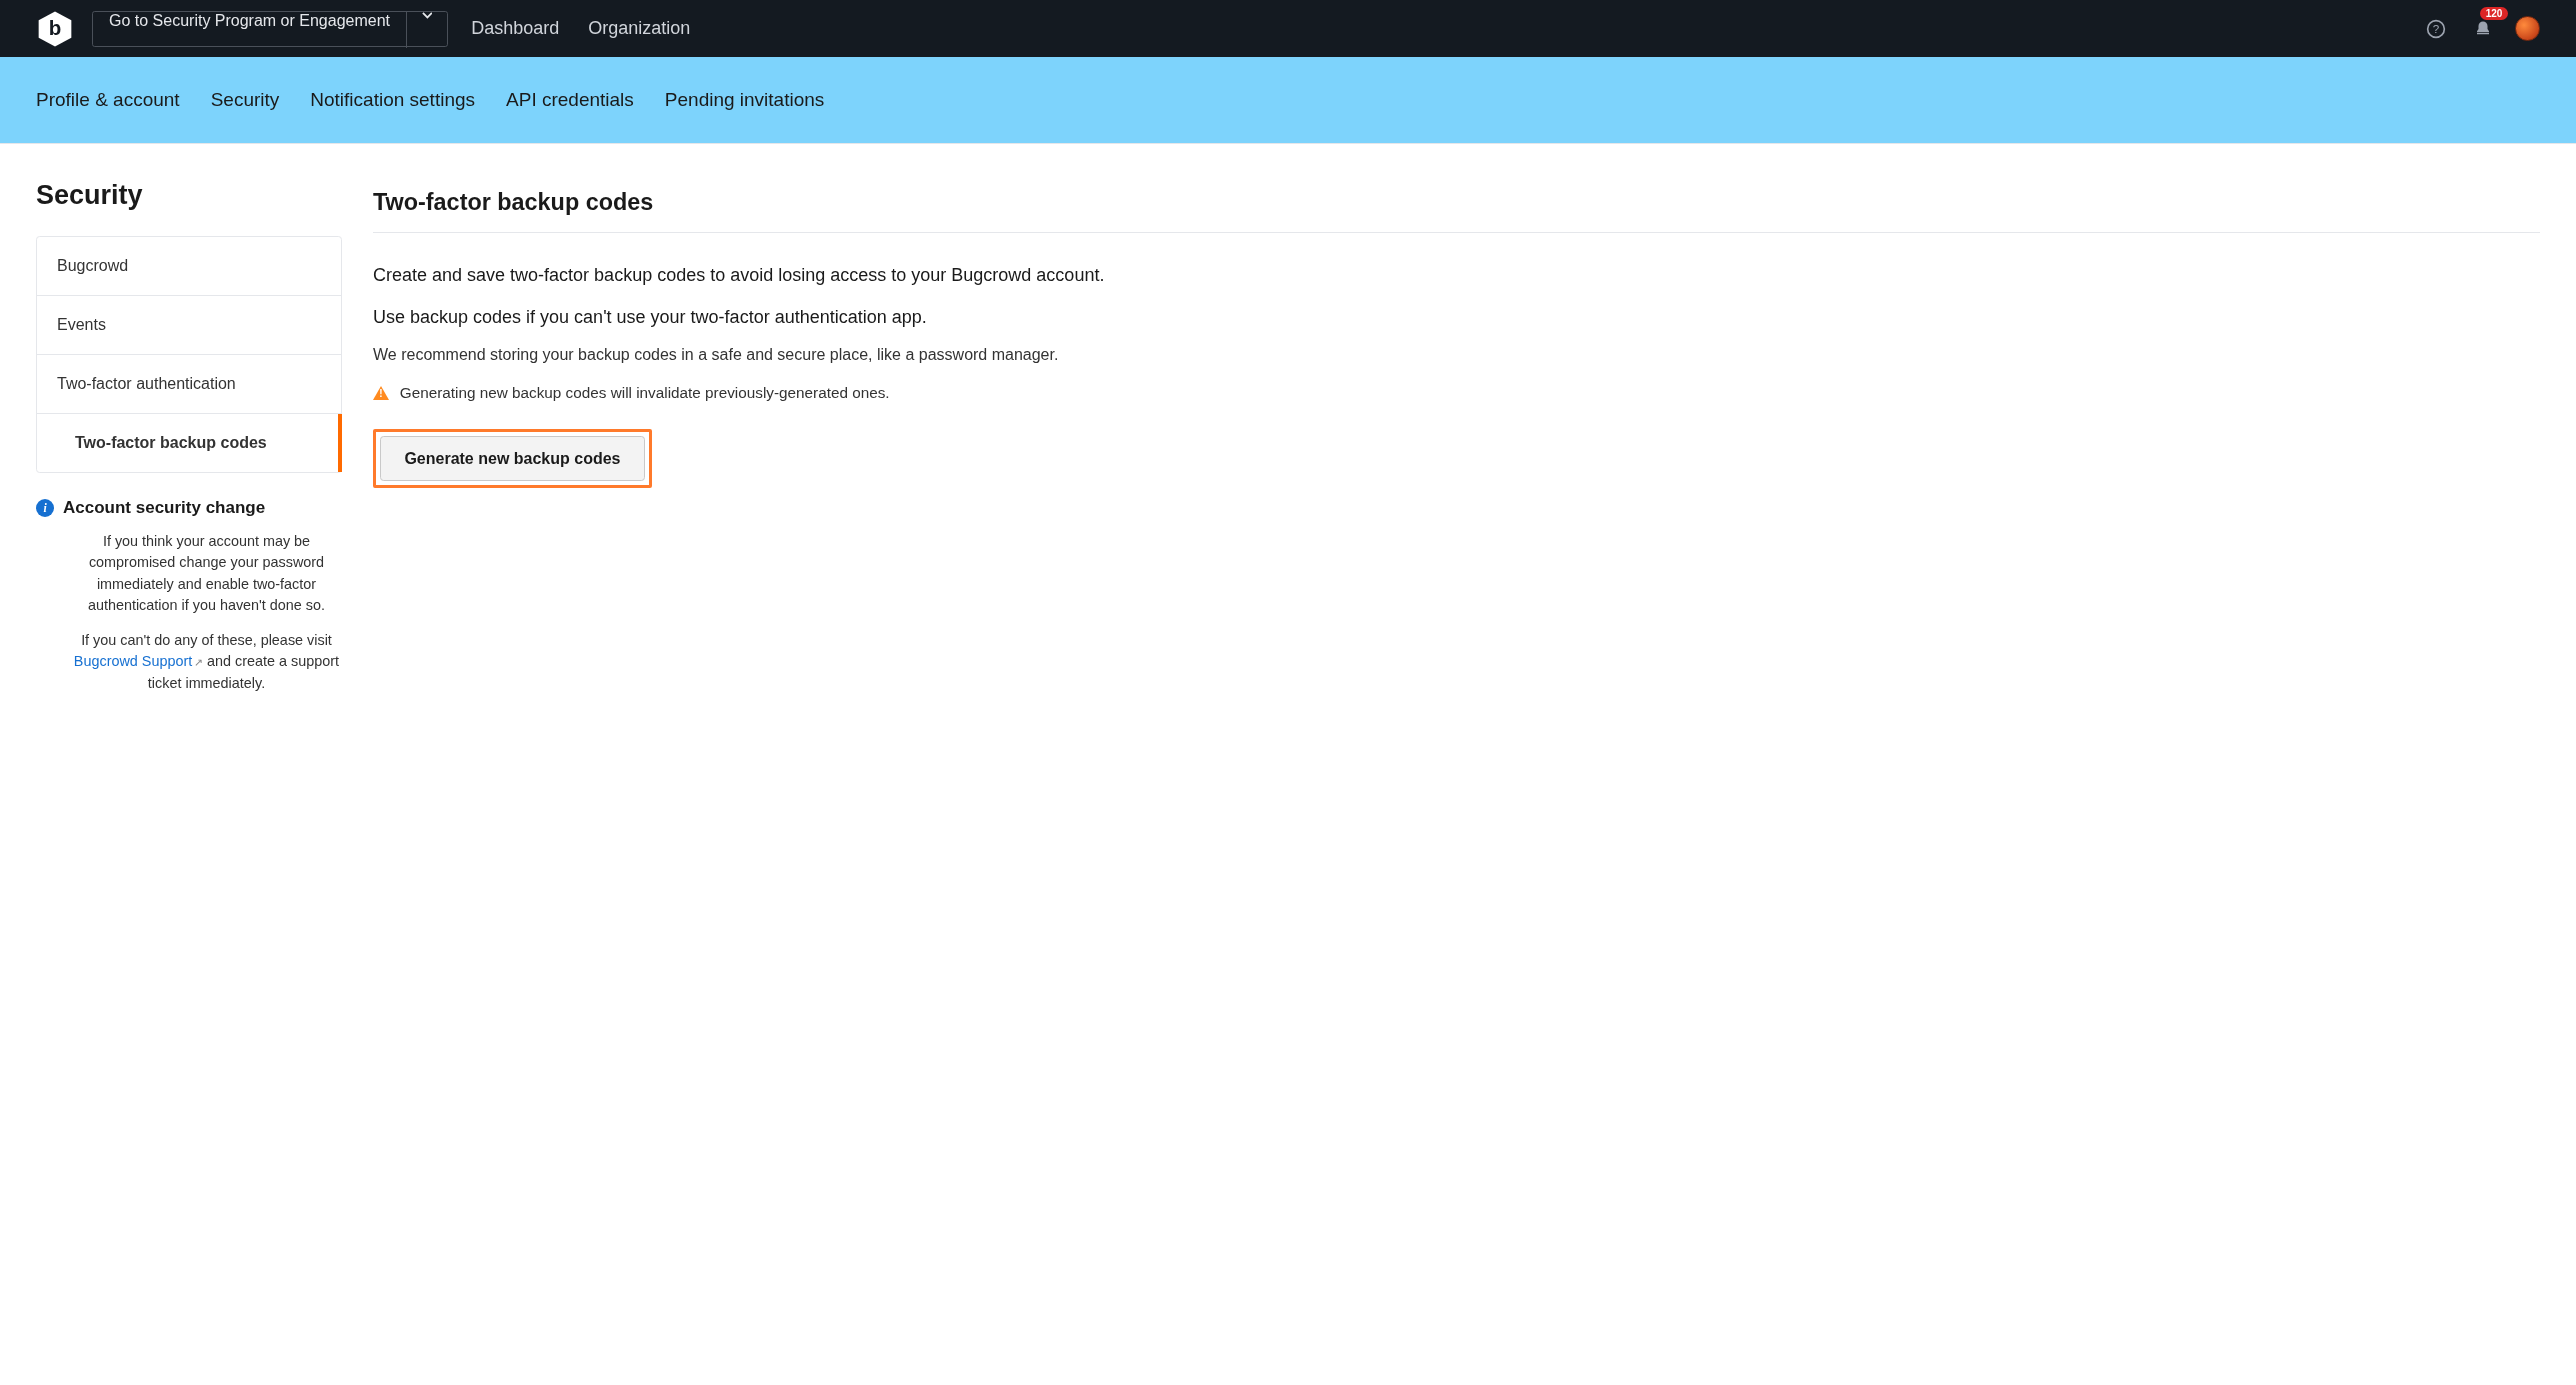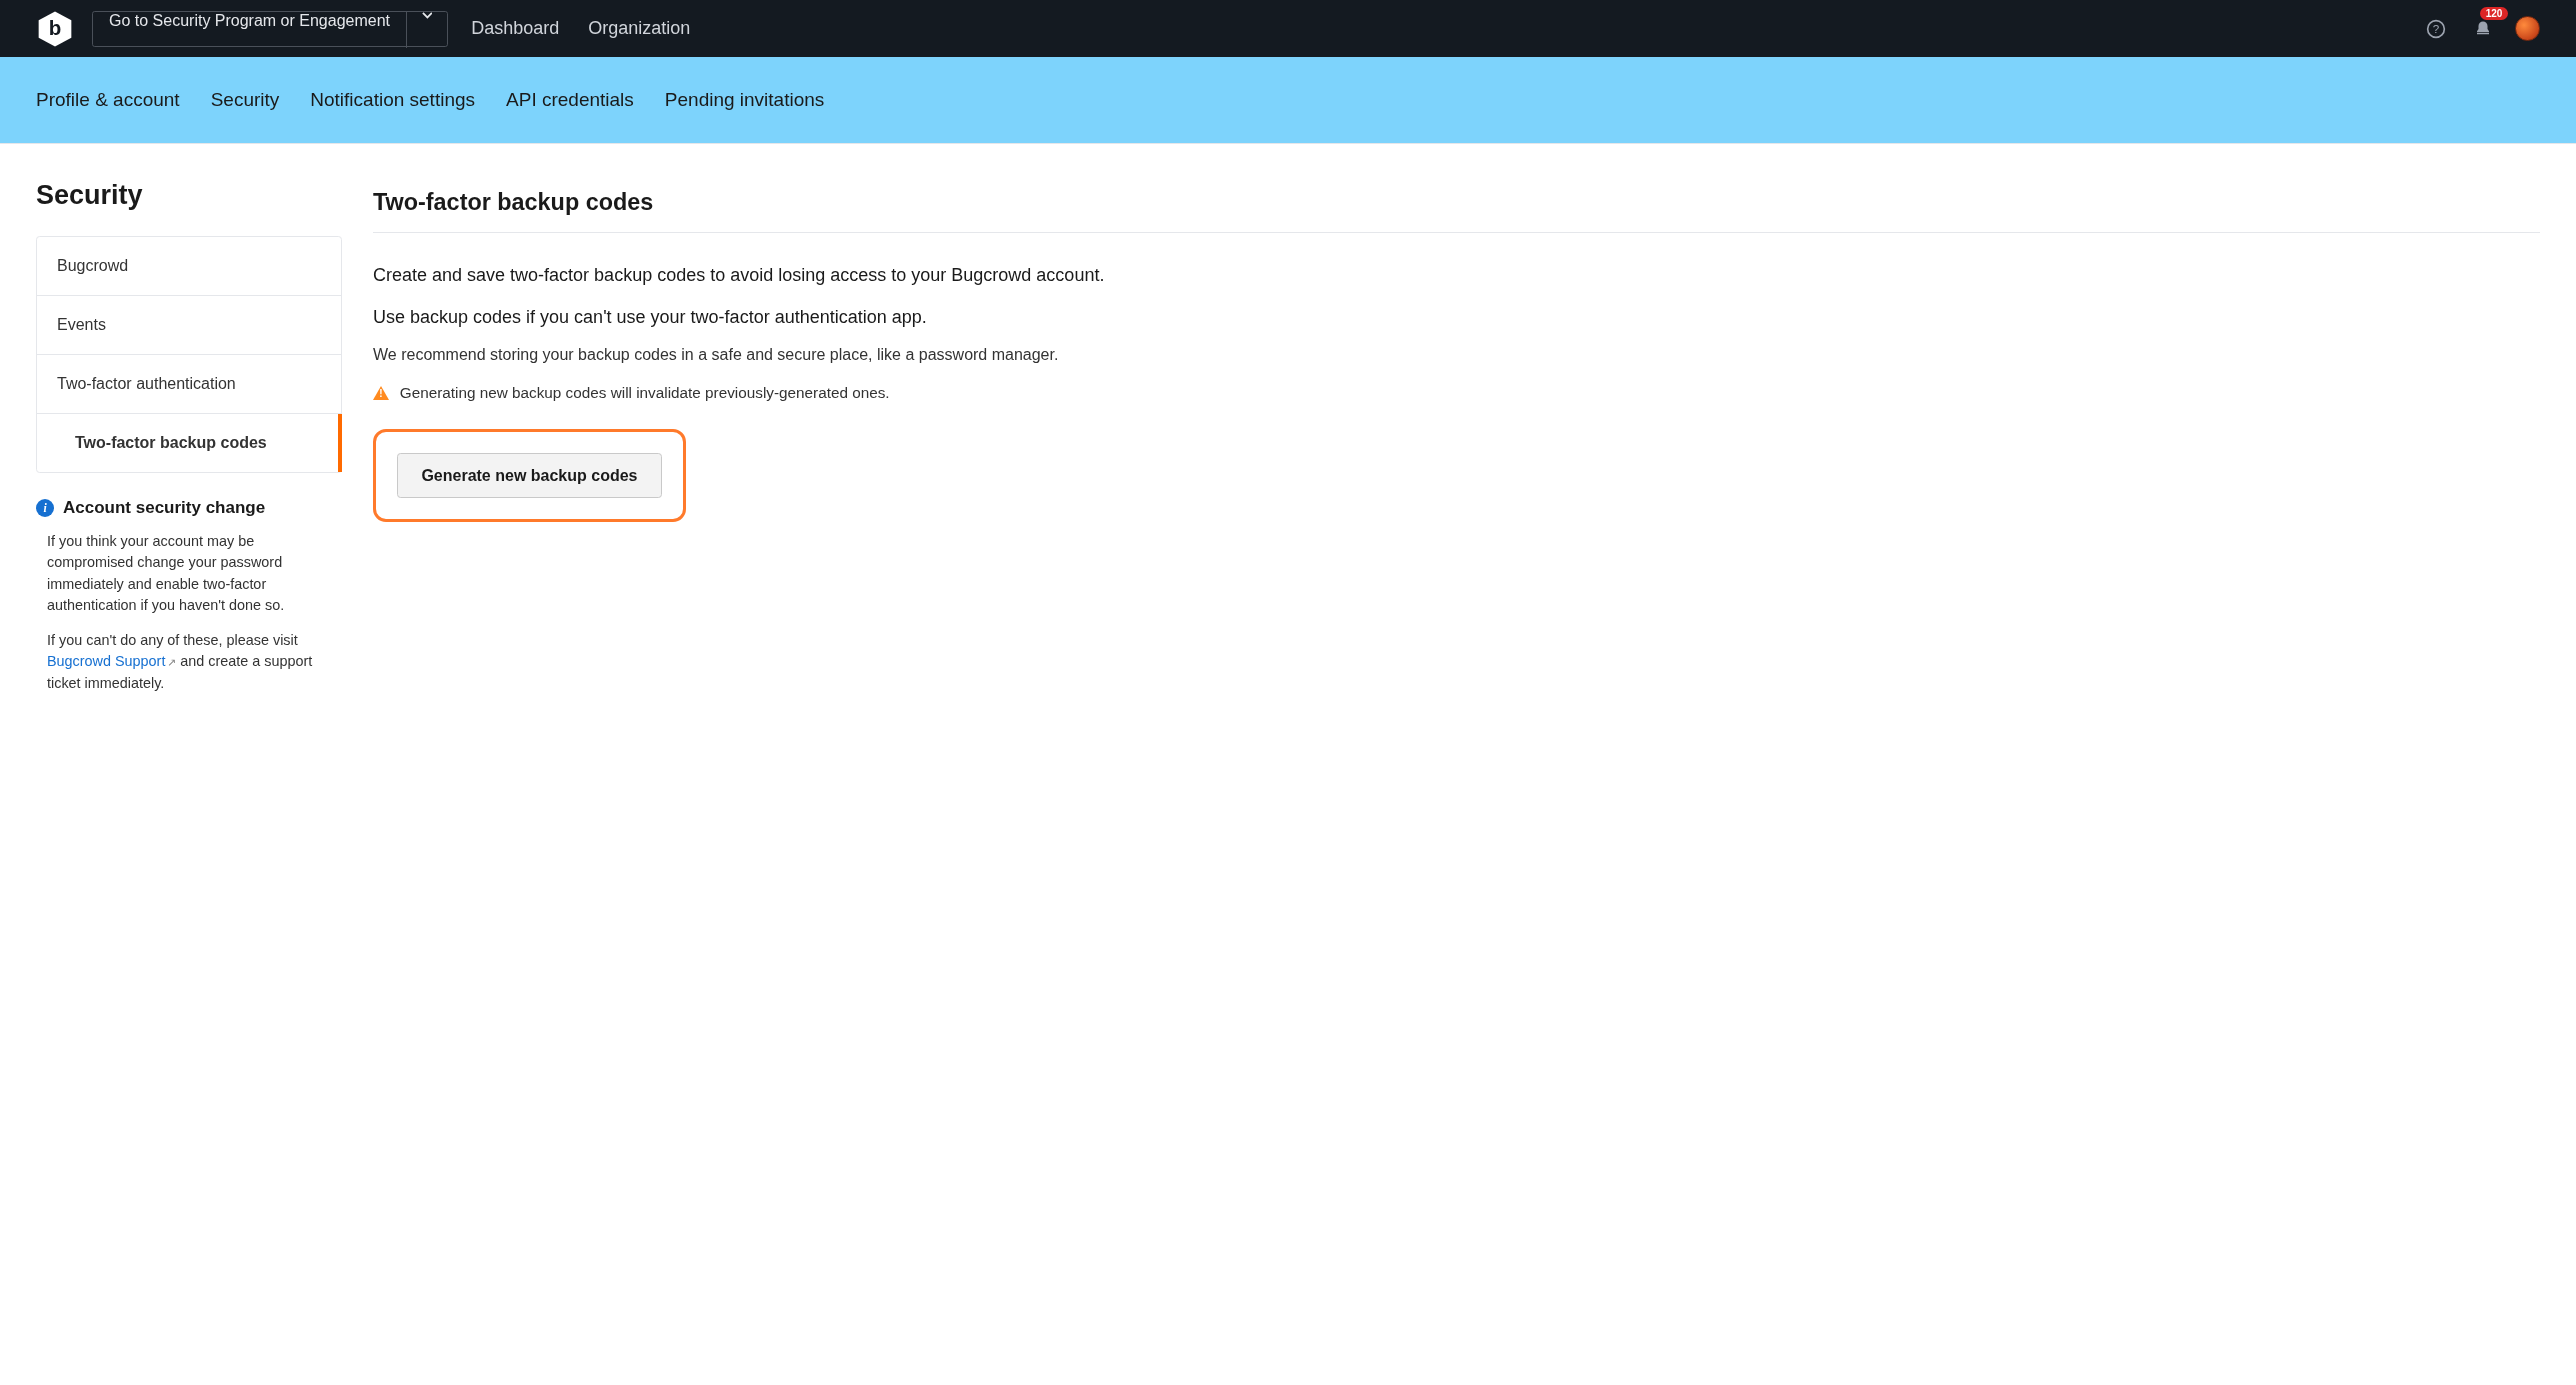--- a/index.html
+++ b/index.html
@@ -32,33 +32,33 @@
     .side-menu { border: 0.9px solid #e5e7eb; border-radius: 3.6px; }
     .side-menu-item { padding: 20px 20px; font-size: 16px; color: #333; border-bottom: 0.9px solid #e5e7eb; cursor: pointer; position: relative; }
     .side-menu-item:last-child { border-bottom: none; }
     .side-menu-item.active { font-weight: 700; padding-left: 38px; }
     .side-menu-item.active::after { content: ""; position: absolute; right: -0.9px; top: 0; bottom: 0; width: 3.6px; background: #ff6a00; }
 
     .support-box { margin-top: 25px; }
     .support-head { display: flex; align-items: center; gap: 9px; margin-bottom: 12.6px; }
     .info-circle { width: 18px; height: 18px; border-radius: 50%; background: #1670d1; color: #fff; font-size: 11.7px; font-weight: 700; display: flex; align-items: center; justify-content: center; font-style: italic; font-family: Georgia, serif; }
     .support-title { font-size: 17px; font-weight: 700; }
-    .support-text { font-size: 14.4px; color: #333; line-height: 1.5; margin-left: 11px; margin-bottom: 12.6px; }
+    .support-text { font-size: 14.4px; color: #333; line-height: 1.5; margin-left: 35px; margin-bottom: 12.6px; text-align: center; }
     .support-link { color: #1670d1; text-decoration: none; }
     .ext-icon { font-size: 10.8px; color: #888; margin-left: 1.8px; }
 
     
     .main-col { flex: 1; padding-top: 9px; }
     .section-title { font-size: 23.4px; font-weight: 700; padding-bottom: 16px; border-bottom: 0.9px solid #e5e7eb; margin-bottom: 29px; }
     .body-text { font-size: 18px; color: #1a1a1a; margin-bottom: 16px; line-height: 1.45; }
     .body-sub { font-size: 16px; color: #333; margin-bottom: 20px; }
     .warn-row { display: flex; align-items: center; gap: 10.8px; font-size: 15.3px; color: #333; margin-bottom: 27px; }
     .warn-tri { width: 0; height: 0; border-left: 8px solid transparent; border-right: 8px solid transparent; border-bottom: 14.4px solid #ff8a1f; position: relative; }
     .warn-tri::after { content: "!"; position: absolute; left: -1.8px; top: 1.8px; color: #fff; font-size: 10px; font-weight: 700; width: 3.6px; text-align: center; }
-    .highlight-frame { border: 3.6px solid #ff7a2b; border-radius: 13px; padding: 21px; display: inline-block; }
+    .highlight-frame { border: 3.6px solid #ff7a2b; border-radius: 2px; padding: 4px; display: inline-block; }
     .gen-button { background: #f3f3f3; border: 0.9px solid #c9c9c9; border-radius: 3.6px; padding: 12.6px 23.4px; font-size: 16px; font-weight: 700; color: #1a1a1a; cursor: pointer; }
   </style>
 </head>
 <body>
 
 <div class="topbar">
   <div class="logo-hex">
     <svg viewBox="0 0 100 100">
         <polygon points="50,4 93,27 93,73 50,96 7,73 7,27" fill="#fff"></polygon>
         <text x="50" y="66" text-anchor="middle" font-size="54" font-weight="700" font-family="Arial" fill="#141a21">b</text>

